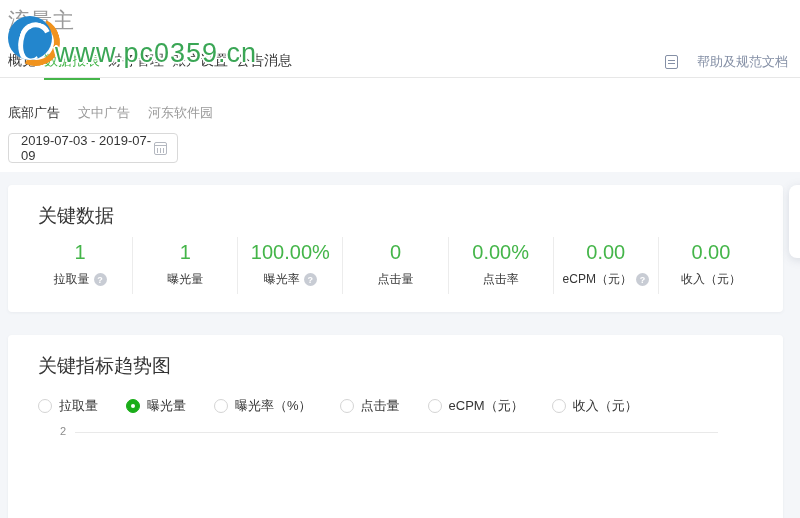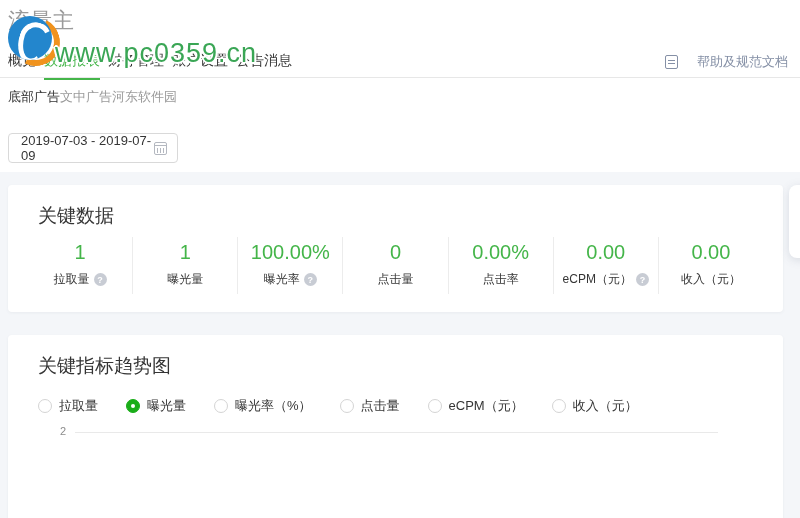--- a/index.html
+++ b/index.html
@@ -16,21 +16,21 @@
   .page-title { position:absolute; left:8px; top:6px; font-size:22px; font-weight:400; color:#9a9a9a; }
   .tabbar { position:absolute; left:8px; top:52px; display:flex; gap:8px; }
   .tab { font-size:14px; color:#353535; padding-bottom:7px; cursor:pointer; border-bottom:3px solid transparent; }
   .tab.active { color:#44b549; border-bottom-color:#44b549; }
   .header-divider { position:absolute; top:77px; left:0; width:800px; height:1px; background:#e7e7e7; }
   .helplink { position:absolute; right:12px; top:53px; display:flex; align-items:center; gap:19px;
               font-size:13px; color:#8590a6; cursor:pointer; }
   .doc-icon { width:13px; height:14px; border:1px solid #8590a6; border-radius:2px; position:relative; }
   .doc-icon::before, .doc-icon::after { content:""; position:absolute; left:2px; right:2px; height:1px; background:#8590a6; }
   .doc-icon::before { top:4px; } .doc-icon::after { top:7px; }
-  .subtabbar { position:absolute; left:8px; top:88px; display:flex; }
+  .subtabbar { position:absolute; left:8px; top:104px; display:flex; gap:18px; }
   .subtab { font-size:13px; color:#9a9a9a; cursor:pointer; }
   .subtab.active { color:#353535; }
   
   .datepicker { position:absolute; left:8px; top:133px; width:170px; height:30px; background:#fff;
                 border:1px solid #d9d9d9; border-radius:4px; display:flex; align-items:center;
                 padding:0 10px 0 12px; cursor:pointer; }
   .datepicker .dtext { font-size:13px; color:#353535; flex:1; }
   .cal-icon { width:13px; height:13px; border:1px solid #b4b8c0; border-radius:2px; position:relative; }
   .cal-icon::before { content:""; position:absolute; top:2px; left:0; right:0; height:1px; background:#b4b8c0; }
   .cal-icon::after { content:""; position:absolute; top:5px; left:2px; width:8px; height:5px;

